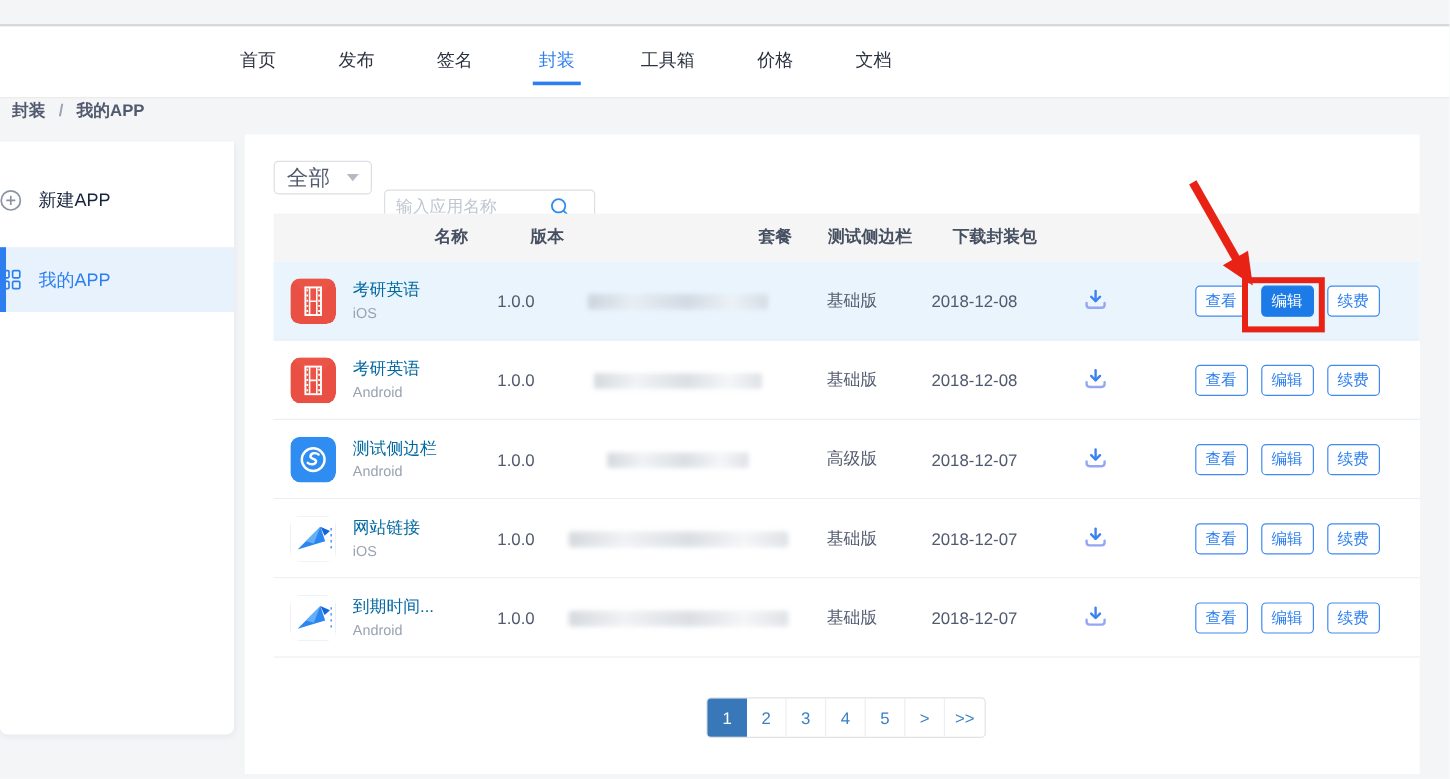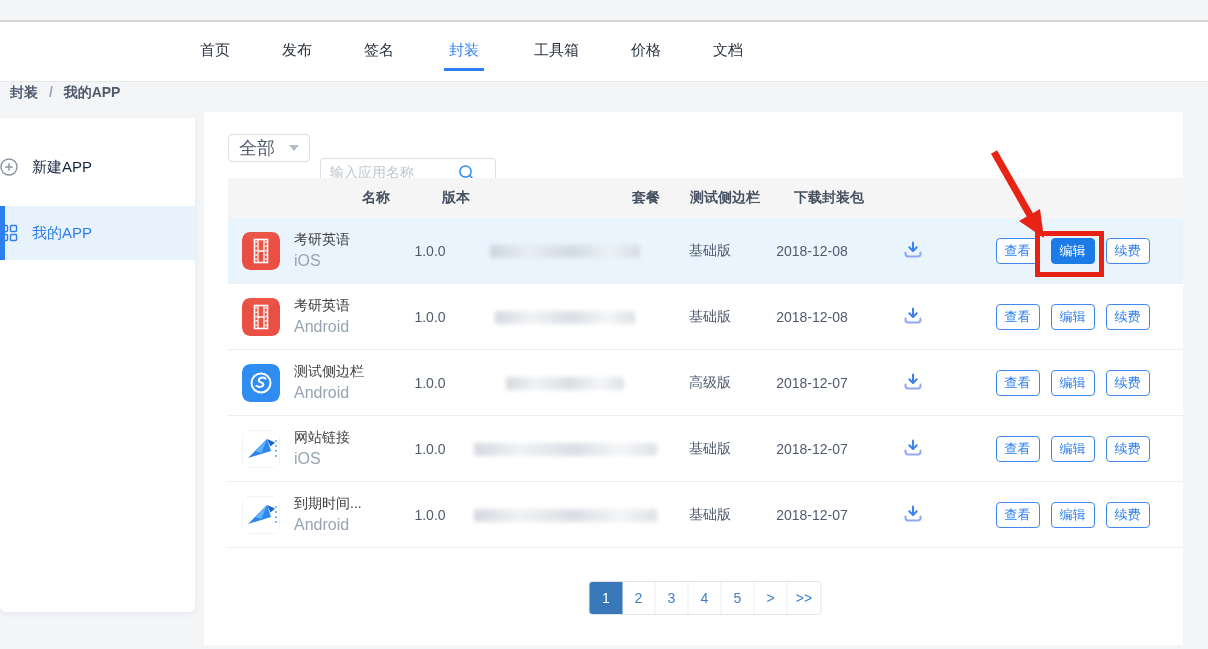--- a/index.html
+++ b/index.html
@@ -76,22 +76,22 @@
   }
   .thead {
     background:#f5f5f6; height:40px;
     font-size:14px; font-weight:bold; color:#465060;text-align:right;
   }
   .trow { height:66px; font-size:14px; color:#515a6e; border-bottom:1px solid #ebeef2; background:#fff; }
   .trow.hl { background:#e9f4fd; }
 
   .name-cell { display:flex; align-items:center; gap:14px; padding-left:14px; text-align:left; }
   .icon38 { width:38px; height:38px; border-radius:8px; flex:none; display:block; }
-  .app-title { font-size:14px; color:#404040; }
-  .app-sub { font-size:16px; color:#9aa3b2; margin-top:3px; }
+  .app-title { font-size:14px; color:#0369a1; }
+  .app-sub { font-size:12px; color:#9aa3b2; margin-top:3px; }
 
   .url-blur {
     display:inline-block; height:13px; border-radius:2px; vertical-align:middle;
     background:linear-gradient(90deg,#b9bfc8 0%,#e7eaee 25%,#c3c9d2 55%,#eef0f3 80%,#c9ced6 100%);
     filter:blur(2.2px); opacity:.6;
   }
   .uw1{width:150px} .uw2{width:140px} .uw3{width:118px} .uw4{width:183px} .uw5{width:183px}
 
   .dl { cursor:pointer; display:inline-block; }
 

